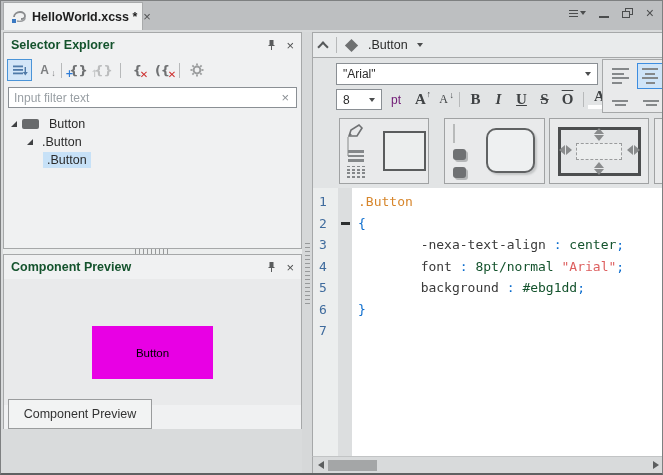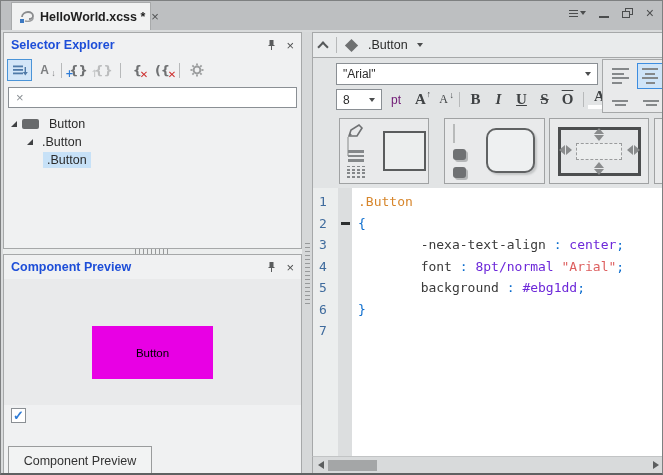--- a/index.html
+++ b/index.html
@@ -4,37 +4,37 @@
 <style>
   * { margin:0; padding:0; box-sizing:border-box; }
   html,body { background:#e8e8e8; }
   body { font-family:"Liberation Sans", sans-serif; }
   .canvas { position:relative; width:663px; height:475px; background:#d9dbdc;
             border:1px solid #7e8081; border-bottom:2px solid #5f6162; overflow:hidden; }
 
   
   .tabstrip { position:absolute; left:0; top:0; width:100%; height:29px; background:#bdbfc1; }
   .doc-tab { position:absolute; left:2px; top:1px; width:140px; height:28px; background:#f1f2f2;
-             border:1px solid #a8aaab; border-bottom:none; display:flex; align-items:center; gap:6px; padding:0 7px;margin-left:8px; }
+             border:1px solid #a8aaab; border-bottom:none; display:flex; align-items:center; gap:6px; padding:0 7px; }
   .doc-tab .title { font-weight:bold; font-size:12.5px; color:#1e1e1e; white-space:nowrap; }
   .x-glyph { color:#4f5152; font-size:13px; line-height:1; }
   .win-controls { position:absolute; right:8px; top:7px; display:flex; align-items:center; gap:13px; }
   .wc-menu { display:flex; align-items:center; gap:2px; }
   .wc-menu .lines i { display:block; width:9px; height:1.5px; background:#4b4d4e; margin:1.5px 0; }
   .caret-down { width:0; height:0; border-left:3.5px solid transparent; border-right:3.5px solid transparent; border-top:4px solid #4b4d4e; }
   .wc-min { width:10px; height:2px; background:#4b4d4e; margin-top:8px; }
   .wc-restore { position:relative; width:11px; height:10px; }
   .wc-restore .b { position:absolute; left:0; bottom:0; width:8px; height:7px; border:1.5px solid #4b4d4e; background:#bdbfc1; }
   .wc-restore .f { position:absolute; right:0; top:0; width:8px; height:7px; border:1.5px solid #4b4d4e; }
   .wc-close { font-size:14px; color:#4b4d4e; line-height:10px; }
 
   
   .panel { position:absolute; background:#f0f1f2; border:1px solid #a6a8a9; }
   .panel-header { height:24px; display:flex; align-items:center; padding:0 7px; gap:9px; }
-  .panel-title { font-weight:bold; font-size:12.5px; color:#1d4ed8; flex:1; }
+  .panel-title { font-weight:bold; font-size:12.5px; color:#14532d; flex:1; }
 
   
   .se-panel { left:2px; top:31px; width:299px; height:217px; }
   .se-toolbar { height:26px; display:flex; align-items:center; padding:0 3px; }
   .tbtn { width:25px; height:22px; display:flex; align-items:center; justify-content:center; position:relative; }
   .tbtn.selected { background:#d3e6f8; border:1px solid #4a94d8; }
   .tbtn.disabled { opacity:.4; }
   .tsep { width:1px; height:15px; background:#b7b9ba; margin:0 4px; }
   .brace-ic { font-family:"DejaVu Sans", sans-serif; font-weight:bold; font-size:13px; color:#6f7173; position:relative; line-height:1; }
   .brace-ic .ov { position:absolute; font-size:10px; font-weight:bold; line-height:1; }
@@ -54,21 +54,21 @@
   .expander { width:0; height:0; border-left:6px solid transparent; border-bottom:6px solid #3f4143; margin-right:5px; }
   .comp-icon { width:17px; height:10px; background:#686a6c; border-radius:2px; margin-right:6px; }
 
   
   .hsplit { position:absolute; left:2px; top:248px; width:299px; height:5px; background:#eceeee; display:flex; justify-content:center; align-items:center; }
   .hsplit .grip { width:36px; height:5px; background:repeating-linear-gradient(90deg,#97999a 0 1.5px,transparent 1.5px 4px); }
   .vsplit { position:absolute; left:301px; top:31px; width:10px; height:441px; background:#d6d8d9; }
   .vsplit .grip { position:absolute; left:3px; top:210px; width:5px; height:62px; background:repeating-linear-gradient(0deg,#97999a 0 1.5px,transparent 1.5px 4px); }
 
   
-  .cp-panel { left:2px; top:253px; width:299px; height:222px; border-bottom:none; }
+  .cp-panel { left:2px; top:253px; width:299px; height:175px; border-bottom:none; }
   .preview-area { position:absolute; left:0; right:0; top:24px; height:126px; background:#e9eaeb; }
   .preview-button { position:absolute; left:88px; top:47px; width:121px; height:53px; display:flex; align-items:center; justify-content:center; font-size:11.5px; color:#000; }
   .checkbox-row { position:absolute; left:7px; top:153px; display:flex; align-items:center; gap:7px; font-size:12.5px; color:#222; }
   .checkbox { width:15px; height:15px; background:#fff; border:1px solid #8a8f94; display:flex; align-items:center; justify-content:center; }
   .checkbox .mark { color:#2f7cd6; font-size:13px; font-weight:bold; line-height:1; margin-top:-1px; }
   .bottom-tabs { position:absolute; left:0; right:0; bottom:0; height:31px; }
   .btab { position:absolute; bottom:0; height:30px; display:flex; align-items:center; justify-content:center; font-size:12.5px; color:#333; border:1px solid #9a9c9d; }
   .btab.active { background:#f2f3f3; }
   .btab.inactive { background:#cdcfd0; color:#3c3e3f; }
 
@@ -124,21 +124,21 @@
   
   .code-editor { position:absolute; left:311px; top:187px; width:352px; height:268px; background:#ffffff;
                  border-left:1px solid #a6a8a9; display:flex; font-family:"DejaVu Sans Mono", monospace; font-size:13px; }
   .gutter { width:25px; background:#eceeee; color:#3f6b9d; padding:3px 0 0 6px; }
   .foldbar { width:14px; background:#dcdedf; padding-top:3px; }
   .code-area { flex:1; padding:3px 0 0 6px; white-space:pre; overflow:hidden; }
   .cline, .gline, .fline { height:21.5px; line-height:21.5px; }
   .fline { display:flex; align-items:center; justify-content:center; }
   .fold-mark { display:block; width:9px; height:2.5px; background:#2c2e2f; }
   .tk-sel { color:#d7862c; } .tk-pun { color:#0a6cce; } .tk-prop { color:#3a3a3a; }
-  .tk-val { color:#6d28d9; } .tk-str { color:#dd5f5f; }
+  .tk-val { color:#14532d; } .tk-str { color:#dd5f5f; }
 
   .hscroll { position:absolute; left:311px; top:455px; width:352px; height:17px; background:#d8dadb;
              border-left:1px solid #a6a8a9; border-top:1px solid #c2c4c5; }
   .s-left { position:absolute; left:5px; top:4px; width:0; height:0; border-top:4.5px solid transparent; border-bottom:4.5px solid transparent; border-right:6px solid #5c5e5f; }
   .s-right { position:absolute; right:5px; top:4px; width:0; height:0; border-top:4.5px solid transparent; border-bottom:4.5px solid transparent; border-left:6px solid #5c5e5f; }
   .s-thumb { position:absolute; left:15px; top:3px; width:49px; height:11px; background:#a4a6a7; }
 
   svg { display:block; }
 </style>
 </head>
@@ -226,20 +226,21 @@
               <line x1="11.5" y1="7" x2="13.5" y2="7"></line>
             <line x1="2.4" y1="2.4" x2="3.8" y2="3.8"></line>
               <line x1="10.2" y1="10.2" x2="11.6" y2="11.6"></line>
             <line x1="2.4" y1="11.6" x2="3.8" y2="10.2"></line>
               <line x1="10.2" y1="3.8" x2="11.6" y2="2.4"></line>
           </g>
         </svg>
       </span>
     </div>
     <div class="filter-wrap">
+      <input class="filter-input" placeholder="Input filter text" style="">
       <span class="filter-clear">×</span>
     </div>
     <div class="tree" id="selector-tree">
         <div class="tree-row" style="padding-left: 7px;">
           <span class="expander"></span>
           <span class="comp-icon"></span>
           <span class="label">Button</span>
         </div>
         <div class="tree-row" style="padding-left: 23px;">
           <span class="expander"></span>

